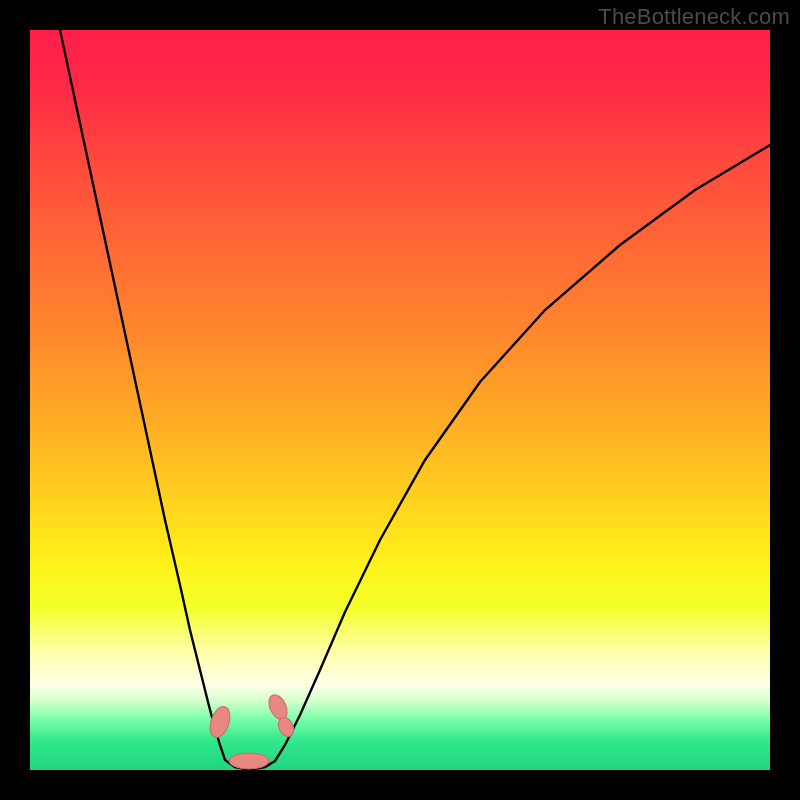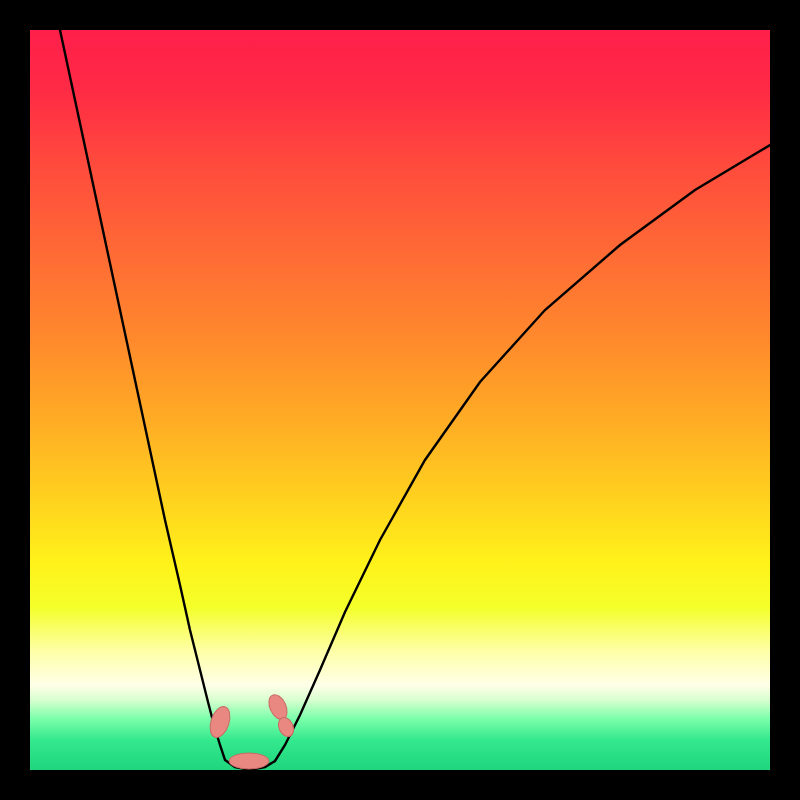--- a/index.html
+++ b/index.html
@@ -59,20 +59,21 @@
     font-size: 22px;
     font-weight: 500;
     letter-spacing: 0.2px;
     user-select: none;
   }
 </style>
 </head>
 <body>
 
 <div class="frame">
+  <div class="watermark">TheBottleneck.com</div>
 
   <div class="plot">
     <svg class="curve-svg" viewBox="0 0 740 740" preserveAspectRatio="none">
       <path fill="none" stroke="#000000" stroke-width="2.4" stroke-linecap="round" d="M 30 0 L 45 70 L 60 140 L 75 210 L 90 280 L 105 350 L 120 420 L 135 490 L 150 555 L 160 600 L 170 640 L 178 672 L 184 695 L 190 715 L 195 730 L 195 730 L 205 737 L 215 739 L 225 739 L 235 737 L 245 731 L 245 731 L 255 715 L 270 685 L 290 640 L 315 582 L 350 510 L 395 430 L 450 352 L 515 280 L 590 215 L 665 160 L 740 115 "></path>
       <g>
           <ellipse cx="190" cy="692" rx="9" ry="16" transform="rotate(18 190 692)" fill="#e98781" stroke="#c96b65" stroke-width="1"></ellipse>
           <ellipse cx="248" cy="677" rx="8" ry="13" transform="rotate(-25 248 677)" fill="#e98781" stroke="#c96b65" stroke-width="1"></ellipse>
           <ellipse cx="256" cy="697" rx="7" ry="10" transform="rotate(-25 256 697)" fill="#e98781" stroke="#c96b65" stroke-width="1"></ellipse>
           <ellipse cx="219" cy="731" rx="20" ry="8" transform="rotate(0 219 731)" fill="#e98781" stroke="#c96b65" stroke-width="1"></ellipse>
         </g>

